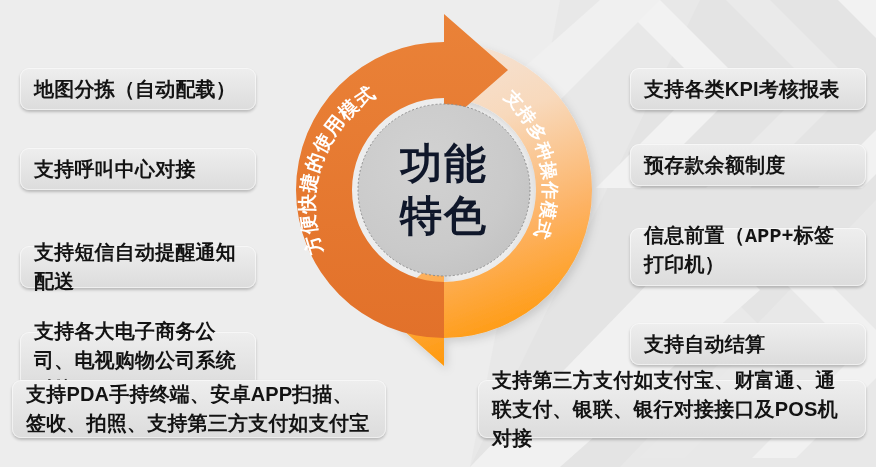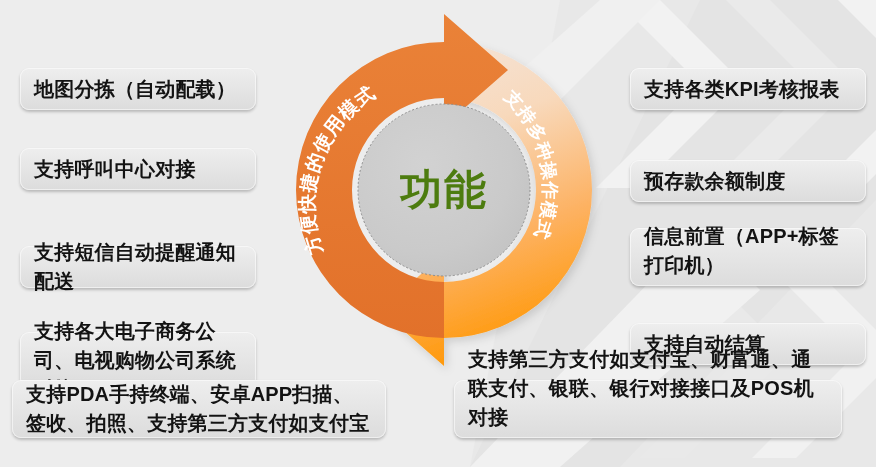--- a/index.html
+++ b/index.html
@@ -26,21 +26,21 @@
   #wheel svg{ display:block; width:352px; height:352px; overflow:visible;}
 
   .center-label{
     position:absolute;
     left:0; top:0; width:352px; height:352px;
     display:flex; flex-direction:column;
     align-items:center; justify-content:center;
     pointer-events:none;
   }
   .center-label span{
-    color:#4d7c0f;
+    color:#0f172a;
     font-size:42px;
     font-weight:bold;
     line-height:1.25;
     letter-spacing:2px;
     display:block;
     text-align:center;
   }
 
   
   .card{
@@ -65,24 +65,24 @@
   .left  { left:20px;  width:236px; }
   .right { left:630px; width:236px;align-items:flex-end; }
 
   #card-l1{ top:68px;  height:42px; }
   #card-l2{ top:148px; height:42px; }
   #card-l3{ top:246px; height:42px; }
   #card-l4{ top:292px; height:56px;margin-top:40px; }
   #card-l5{ left:12px; top:380px; width:374px; height:58px; }
 
   #card-r1{ top:68px;  height:42px; }
-  #card-r2{ top:160px; height:42px; }
-  #card-r3{ top:228px; height:58px; }
+  #card-r2{ top:144px; height:42px; }
+  #card-r3{ top:228px; height:58px;font-family:Liberation Mono, monospace; }
   #card-r4{ top:323px; height:42px; }
-  #card-r5{ left:454px; top:380px; width:388px; height:58px;align-items:flex-end; }
+  #card-r5{ left:478px; top:380px; width:388px; height:58px; }
 </style>
 </head>
 <body>
 
 <div id="bg-layer">
   <svg width="876" height="467">
     <defs>
       <clipPath id="clipAll">
           <rect x="0" y="0" width="876" height="467"></rect>
         </clipPath>
@@ -161,20 +161,21 @@
       <textPath href="#pathLeftArc" startOffset="6%" id="tp-left">方便快捷的使用模式</textPath>
     </text>
 
     <text font-size="18" font-weight="bold" fill="#ffffff" font-family="Liberation Sans, DejaVu Sans, sans-serif" letter-spacing="1">
       <textPath href="#pathRightArc" startOffset="4%" id="tp-right">支持多种操作模式</textPath>
     </text>
   </svg>
 
   <div class="center-label">
     <span>功能</span>
+    <span>特色</span>
   </div>
 </div>
 
 <div class="card left" id="card-l1">
   <div class="txt">地图分拣（自动配载）</div>
 </div>
 <div class="card left" id="card-l2">
   <div class="txt">支持呼叫中心对接</div>
 </div>
 <div class="card left" id="card-l3">

